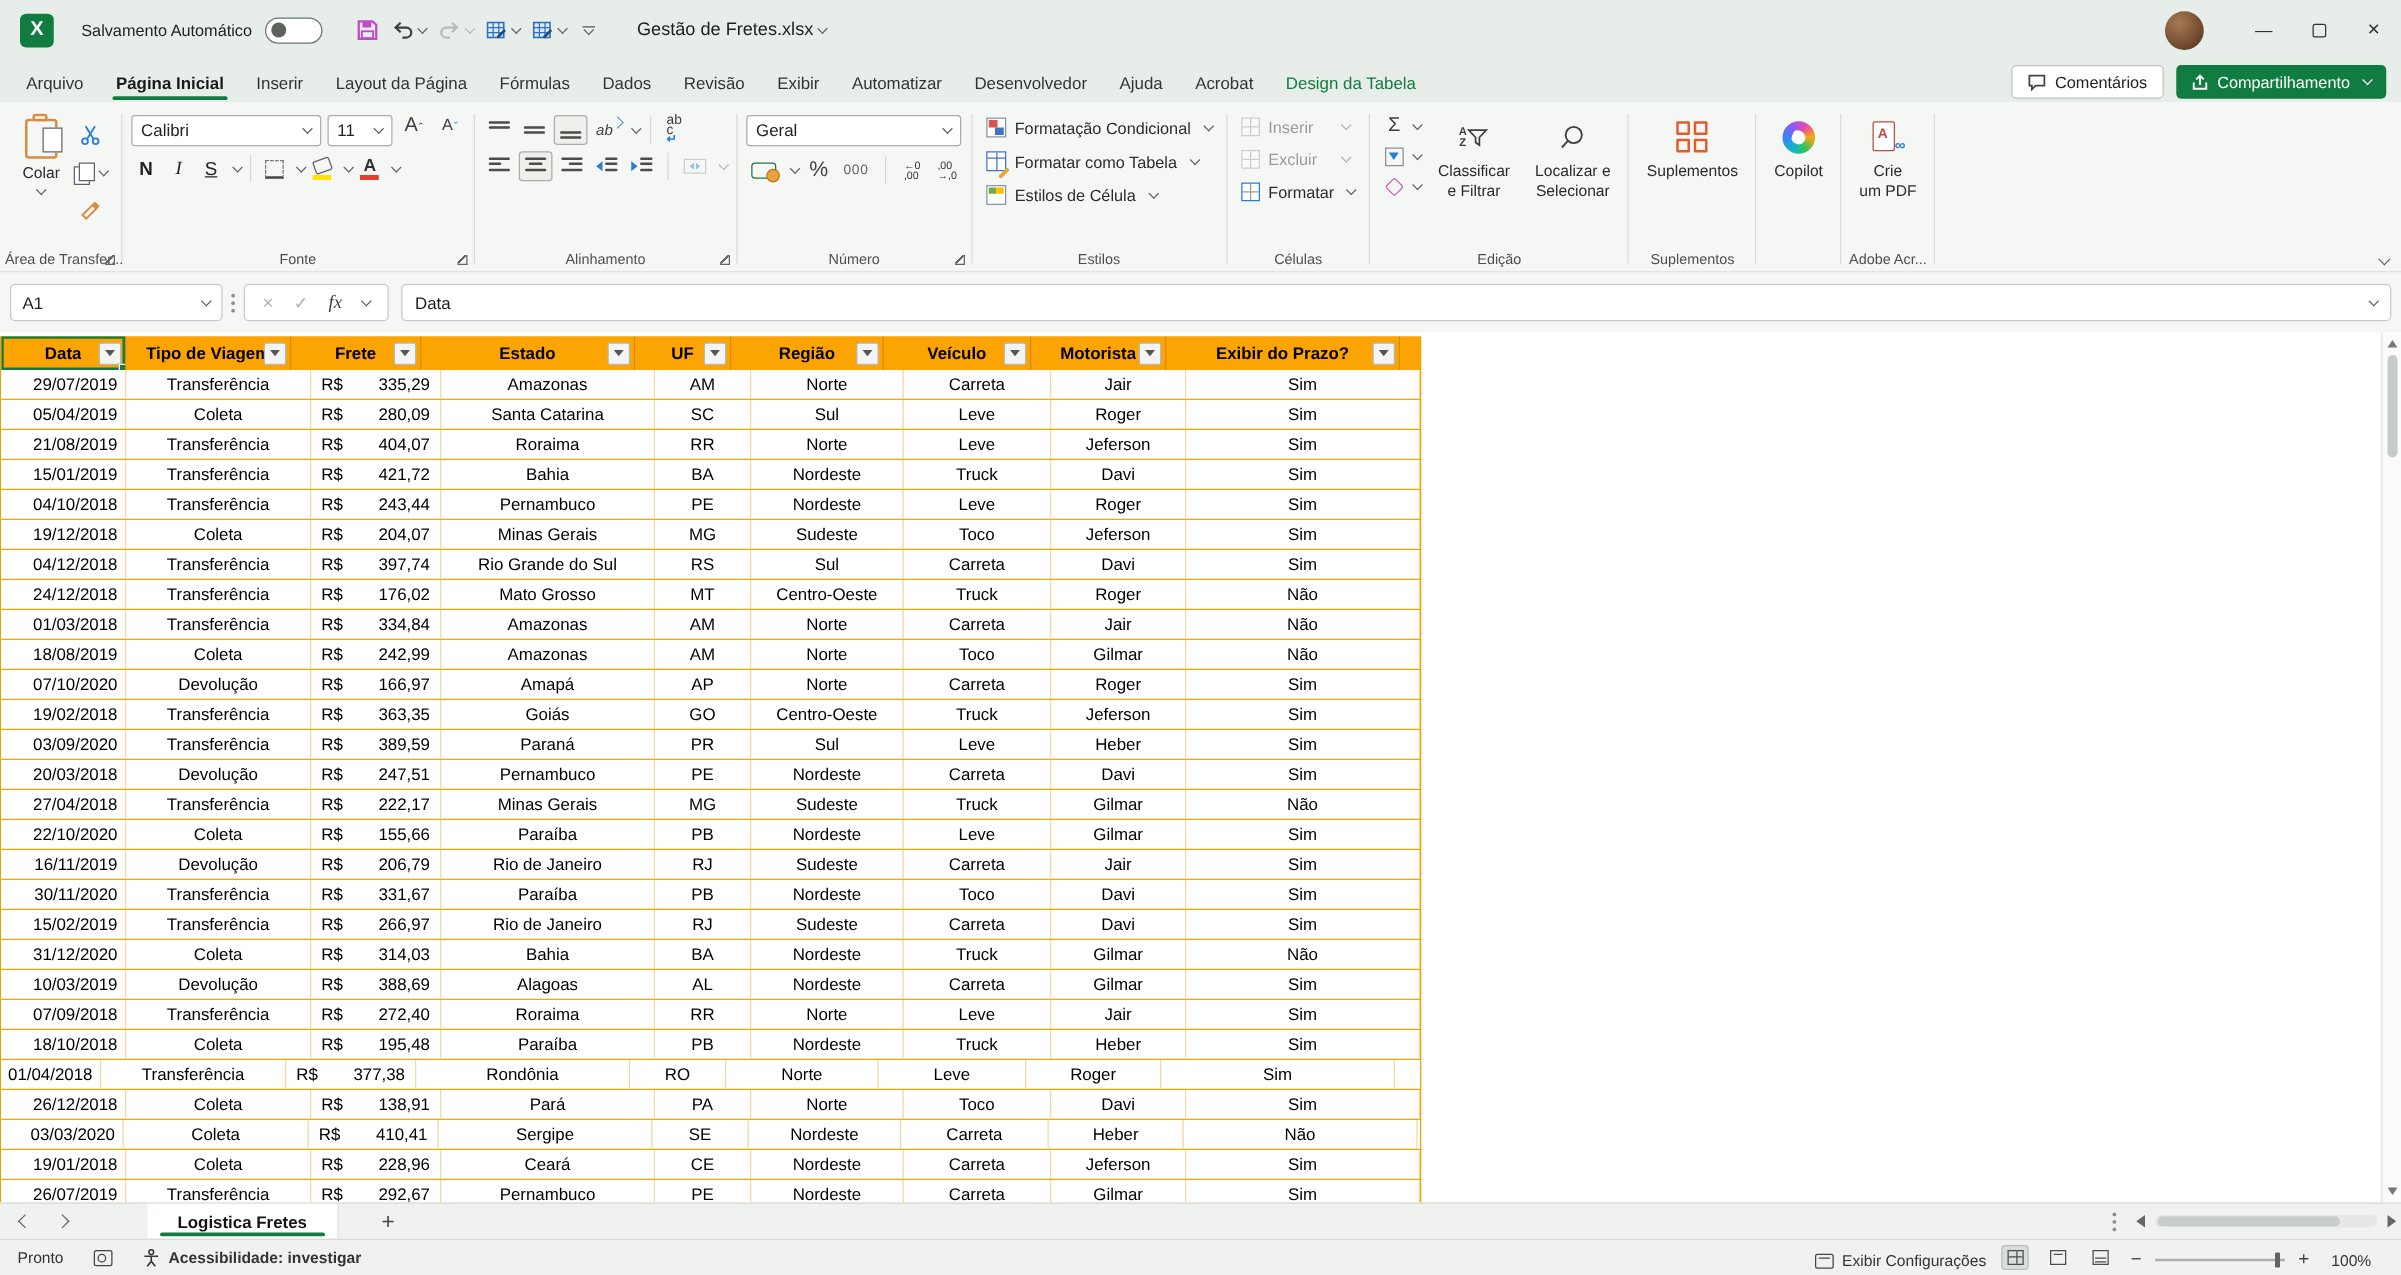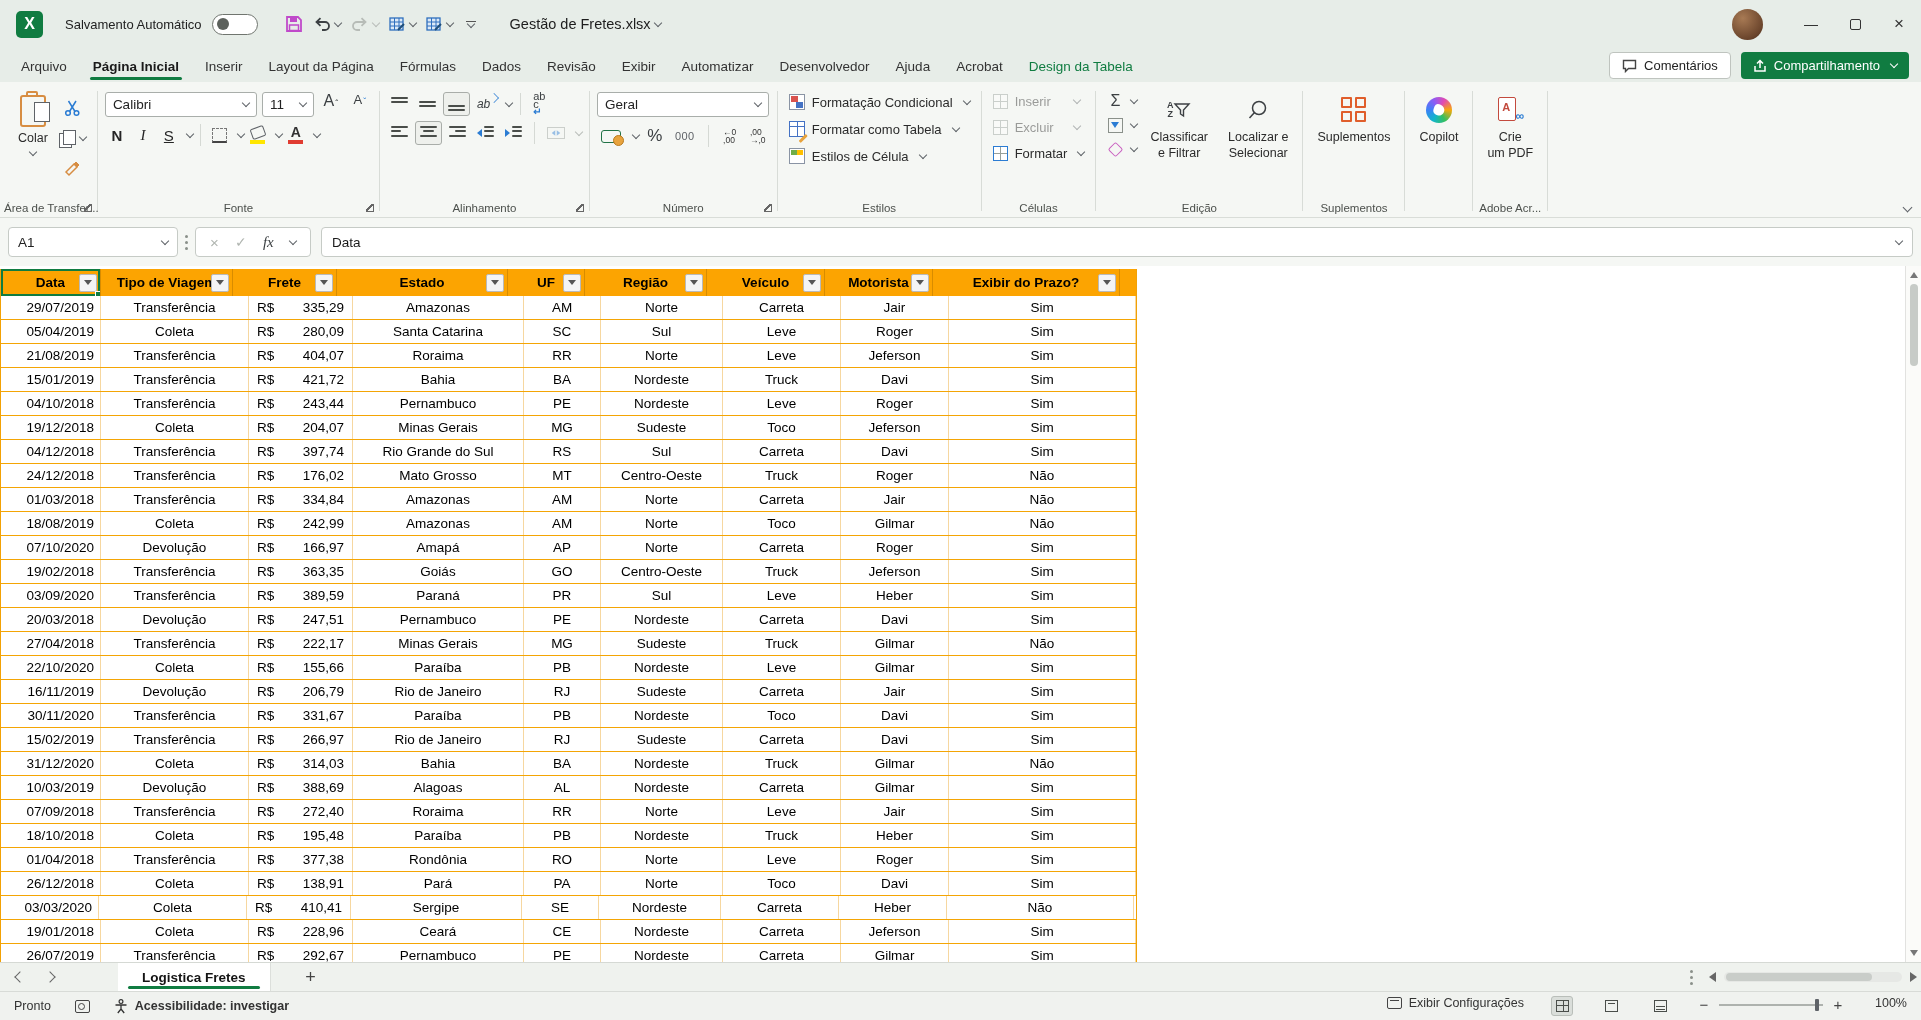--- a/index.html
+++ b/index.html
@@ -186,21 +186,21 @@
   .htrack{width:178px;height:10px;background:#E6E8E5;border-radius:5px;margin:0 8px;position:relative}
   .hthumb{position:absolute;left:2px;top:1px;bottom:1px;width:146px;background:#C9CDC9;border-radius:4px}
 
   
   .statusbar{position:absolute;top:991px;left:0;right:0;height:29px;background:#F0F2EF;border-top:1px solid #D8DBD7;display:flex;align-items:center;font-size:12.5px;color:#333}
   .sb-left{display:flex;align-items:center;gap:24px;margin-left:14px}
   .macro-ic{width:15px;height:13px;border:1.3px solid #444;border-radius:2px;position:relative}
   .macro-ic::after{content:"";position:absolute;left:2px;bottom:2px;width:5px;height:5px;border-radius:50%;border:1.2px solid #444}
   .acc{display:flex;align-items:center;gap:7px;font-weight:bold}
   .person-svg{width:14px;height:15px}
-  .sb-right{margin-left:auto;display:flex;align-items:flex-start;gap:27px;margin-right:14px}
+  .sb-right{margin-left:auto;display:flex;align-items:flex-end;gap:12px;margin-right:24px}
   .viewset{display:flex;align-items:center;gap:7px}
   .vs-ic{width:15px;height:12px;border:1.2px solid #444;border-radius:2px;position:relative}
   .vs-ic::after{content:"";position:absolute;left:2px;top:2px;right:2px;height:1.4px;background:#444}
   .view-ic{width:22px;height:20px;display:flex;align-items:center;justify-content:center;border-radius:3px}
   .view-ic.sel{background:#dadeda;border:1px solid #b9beb9}
   .vi{width:13px;height:12px;border:1.3px solid #4a4e4a;position:relative}
   .vi.grid::before{content:"";position:absolute;inset:0;background:linear-gradient(#4a4e4a,#4a4e4a) 0 4px/100% 1px no-repeat,linear-gradient(#4a4e4a,#4a4e4a) 6px 0/1px 100% no-repeat}
   .vi.page::before{content:"";position:absolute;left:2px;right:2px;top:2px;height:1.4px;background:#4a4e4a}
   .vi.brk::before{content:"";position:absolute;left:1px;right:1px;top:5px;height:1.4px;background:#4a4e4a;box-shadow:0 3px 0 #4a4e4a}
   .zoomctl{display:flex;align-items:center;gap:9px}
@@ -993,21 +993,21 @@
               <span>195,48</span>
             </div>
             <div class="td-cell c3" style="width: 171px;">Paraíba</div>
             <div class="td-cell c4" style="width: 77px;">PB</div>
             <div class="td-cell c5" style="width: 122px;">Nordeste</div>
             <div class="td-cell c6" style="width: 118px;">Truck</div>
             <div class="td-cell c7" style="width: 108px;">Heber</div>
             <div class="td-cell c8" style="width: 187px;">Sim</div>
           </div>
           <div class="trow">
-            <div class="td-cell c0" style="width: 100px;">01/04/2018</div>
+            <div class="td-cell c0" style="width: 80px;">01/04/2018</div>
             <div class="td-cell c1" style="width: 148px;">Transferência</div>
             <div class="td-cell c2 money" style="width: 104px;">
               <span>R$</span>
               <span>377,38</span>
             </div>
             <div class="td-cell c3" style="width: 171px;">Rondônia</div>
             <div class="td-cell c4" style="width: 77px;">RO</div>
             <div class="td-cell c5" style="width: 122px;">Norte</div>
             <div class="td-cell c6" style="width: 118px;">Leve</div>
             <div class="td-cell c7" style="width: 108px;">Roger</div>

